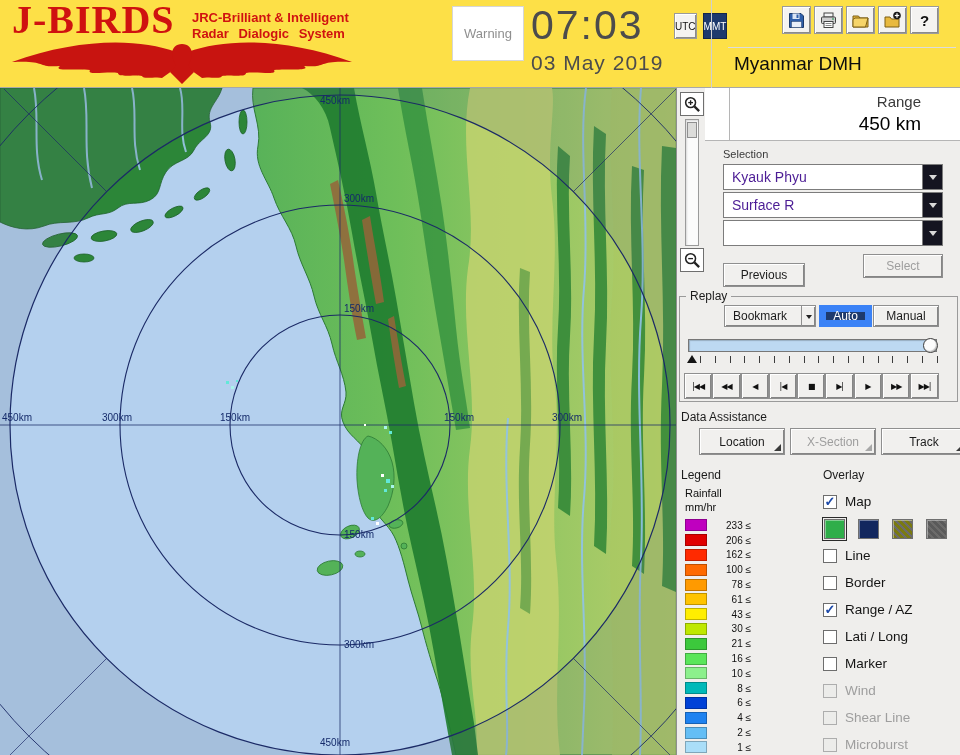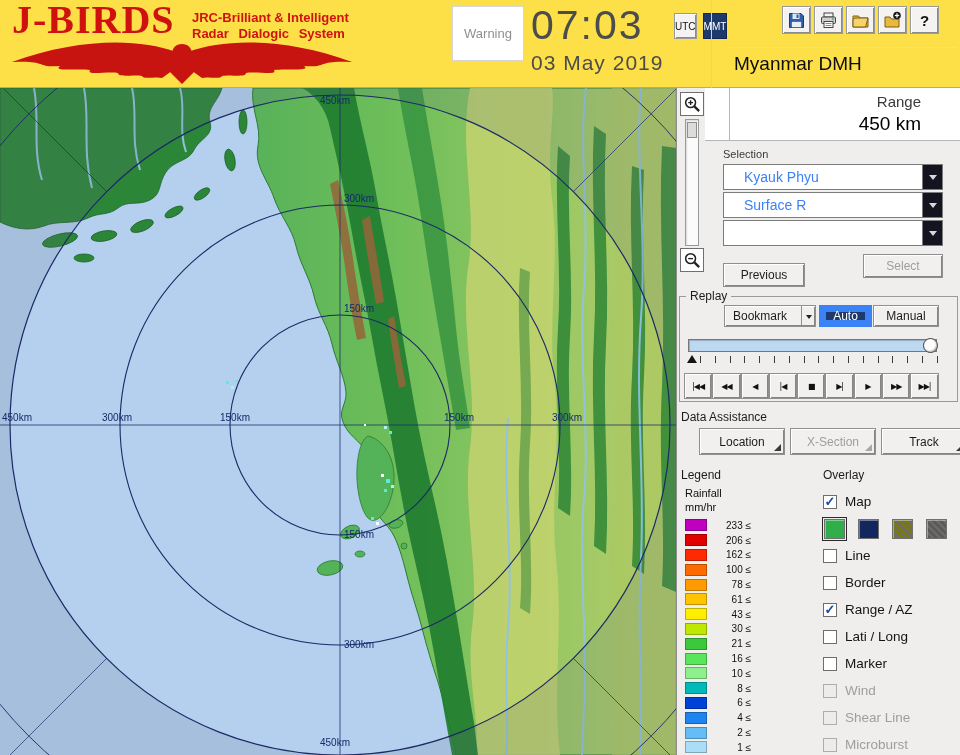--- a/index.html
+++ b/index.html
@@ -41,21 +41,21 @@
   .zoom-thumb { position:absolute; left:1px; top:2px; width:10px; height:16px; background:#dcdcda; border:1px solid #8f8f8f; }
 
   .range-strip { position:absolute; left:28px; top:0; width:256px; height:53px; background:#fff; border-bottom:1px solid #b5b5b5; text-align:right; padding:5px 40px 0 0; }
   .range-vline { position:absolute; left:52px; top:0; width:1px; height:53px; background:#b5b5b5; }
   .range-label { font-size:15px; color:#3a3a3a; }
   .range-value { font-size:19px; color:#000; margin-top:3px; }
 
   .sel-label { position:absolute; left:46px; top:60px; font-size:11px; color:#3a3a3a; }
   .combo { position:absolute; left:46px; width:220px; height:26px; background:#fff; border:1px solid #7c7c7c; display:flex; align-items:stretch; }
   .c1 { top:76px; } .c2 { top:104px; } .c3 { top:132px; }
-  .combo-value { flex:1; font-size:14px; color:#3b82f6; padding:4px 0 0 20px; overflow:hidden; white-space:nowrap; }
+  .combo-value { flex:1; font-size:14px; color:#4c1d95; padding:4px 0 0 8px; overflow:hidden; white-space:nowrap; }
   .combo-arrow { width:20px; background:#141420; border-left:1px solid #7c7c7c; display:flex; align-items:center; justify-content:center; }
   .combo-arrow .arr { width:0; height:0; border:4px solid transparent; border-top:5px solid #d8d8d8; margin-top:5px; }
 
   .btn { background:#f1f0ee; border:1px solid #8f8f8f; box-shadow:inset 1px 1px 0 #fff, inset -1px -1px 0 #858585; font-size:12px; color:#1c1c1c; font-family:inherit; display:flex; align-items:center; justify-content:center; padding:0; }
   .prev-btn { position:absolute; left:46px; top:175px; width:82px; height:24px; }
   .select-btn { position:absolute; left:186px; top:166px; width:80px; height:24px; color:#9e9e9e; }
 
   .replay { position:absolute; left:2px; top:208px; width:279px; height:106px; border:1px solid #9a9a9a; }
   .replay-label { position:absolute; left:6px; top:-8px; background:#efeeec; padding:0 4px; font-size:12px; color:#1c1c1c; }
   .bookmark { position:absolute; left:44px; top:8px; width:92px; height:22px; justify-content:space-between; padding-left:8px; }

